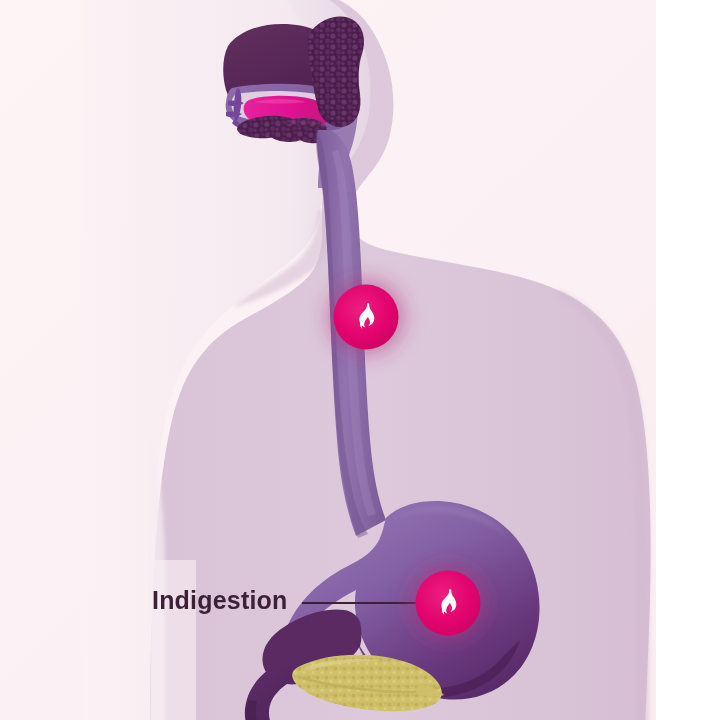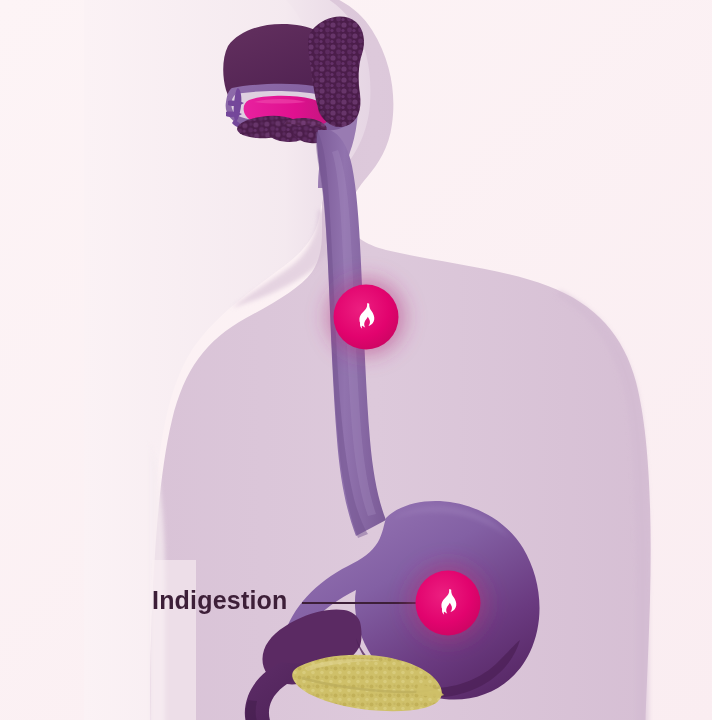--- a/index.html
+++ b/index.html
@@ -3,21 +3,21 @@
 <meta charset="utf-8">
 <title>Indigestion Anatomy Illustration</title>
 <style>
   html, body {
     margin: 0;
     padding: 0;
     background: #ffffff;
   }
   #stage {
     position: relative;
-    width: 712px;
+    width: 656px;
     height: 720px;
     overflow: hidden;
     font-family: "Liberation Sans", sans-serif;
   }
   #art {
     position: absolute;
     inset: 0;
     width: 720px;
     height: 720px;
     display: block;

